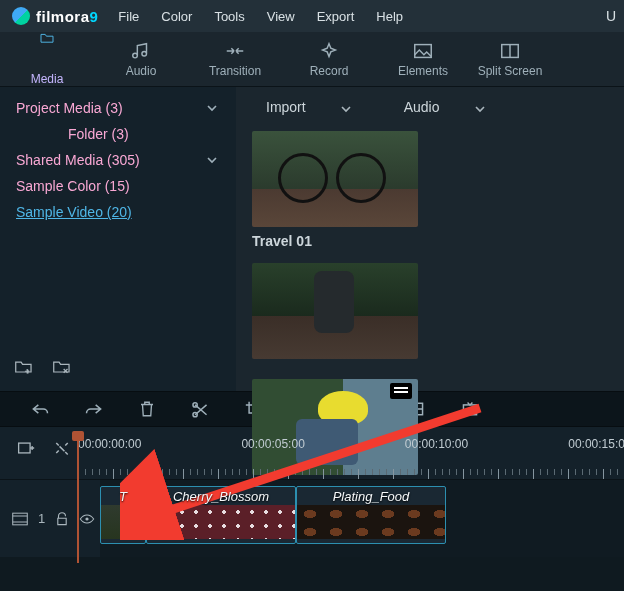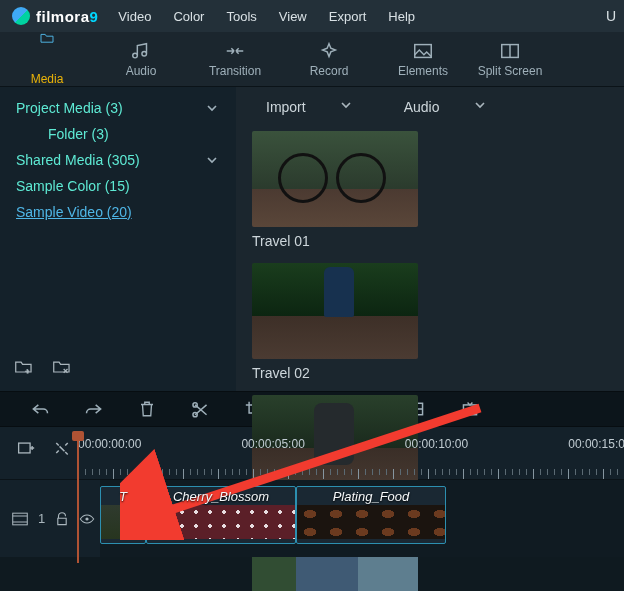--- a/index.html
+++ b/index.html
@@ -10,39 +10,39 @@
   .logo { width:18px; height:18px; border-radius:50%; background:linear-gradient(135deg,#3fa9f5 50%,#00d2a0 50%); margin-right:6px; flex:none; }
   .brand { color:#fff; font-weight:600; font-size:15px; letter-spacing:.5px; margin-right:20px; }
   .brand .nine { color:#00d8ff; font-weight:700; }
   .menu { display:flex; gap:22px; color:#d8e0e4; font-size:13px; }
   .menu span { cursor:default; }
   .titlebar .u { margin-left:auto; margin-right:8px; color:#d8e0e4; font-size:14px; }
 
   
   .modetabs { height:55px; background:#1b262e; display:flex; align-items:stretch; border-bottom:1px solid #0b1318; }
   .mtab { flex:none; width:94px; display:flex; flex-direction:column; align-items:center; justify-content:center; gap:3px; color:#9fb0ba; font-size:12px; cursor:default; }
-  .mtab.active { color:#eab308;gap:28px; }
+  .mtab.active { color:#c4b5fd;gap:28px; }
   .mtab svg, .mtab .ico { width:22px; height:20px; }
   .mtab.last { width:80px; }
 
   
   .main { display:flex; height:304px; background:#14212a; }
   .sidebar { width:236px; background:#14212a; padding:8px 0 0 0; position:relative; }
   .tree { list-style:none; }
-  .tree li { display:flex; align-items:center; height:26px; padding-left:16px; padding-right:18px; color:#5eead4; font-size:14px; }
-  .tree li.child { padding-left:48px; }
+  .tree li { display:flex; align-items:center; height:26px; padding-left:16px; padding-right:18px; color:#f9a8d4; font-size:14px; }
+  .tree li.child { padding-left:68px; }
   .tree li .chev { margin-left:auto; }
   .tree li.link { color:#4fb6e6; text-decoration:underline; cursor:pointer; }
   .sidebar-bottom { position:absolute; left:14px; bottom:14px; display:flex; gap:16px; color:#a7b4bc; }
 
   .content { flex:1; background:#1b262e; position:relative; }
   .contbar { height:40px; display:flex; align-items:center; gap:52px; padding-left:30px; color:#cdd6db; font-size:14px; }
-  .contbar .grp { display:flex; align-items:flex-start; gap:34px; }
+  .contbar .grp { display:flex; align-items:flex-end; gap:34px; }
   .grid { display:flex; flex-wrap:wrap; gap:14px 22px; padding:4px 16px 10px 16px; }
-  .clip { width:192px; }
+  .clip { width:192px;font-weight:bold; }
   .thumb { width:166px; height:96px; background:#223; border-radius:2px; position:relative; overflow:hidden; }
   .clip-label { margin-top:6px; color:#cdd6db; font-size:14px; }
 
   
   .t1 { background:linear-gradient(180deg,#3a523c 0%,#2b3b2d 60%,#4b3a31 60%,#5a4639 100%); }
   .t1::before,.t1::after{content:"";position:absolute;border:3px solid #111;border-radius:50%;width:44px;height:44px;top:22px}
   .t1::before{left:26px}.t1::after{left:84px}
   .t2 { background:linear-gradient(180deg,#1a3d1d 0%,#0c2511 55%,#3d2f27 55%,#4b3b32 100%); }
   .t2::after{content:"";position:absolute;left:72px;top:4px;width:30px;height:50px;background:#17314f;border-radius:6px 6px 2px 2px}
   .t3 { background:linear-gradient(180deg,#29402b 0%,#1a2a1d 55%,#3a2e27 55%,#473a32 100%); }
@@ -85,21 +85,21 @@
 </style>
 </head>
 <body>
 
 <div class="titlebar">
   <div class="logo"></div>
   <div class="brand">
     <span>filmora</span><span class="nine">9</span>
   </div>
   <div class="menu">
-    <span>Video</span>
+    <span>File</span>
     <span>Color</span>
     <span>Tools</span>
     <span>View</span>
     <span>Export</span>
     <span>Help</span>
   </div>
   <div class="u">U</div>
 </div>
 
 <div class="modetabs">
@@ -192,24 +192,20 @@
         <span>Audio</span>
         <svg width="12" height="12" viewBox="0 0 12 12">
             <path d="M2 4l4 4 4-4" fill="none" stroke="#aab6bd" stroke-width="1.6"></path>
           </svg>
       </div>
     </div>
     <div class="grid">
       <div class="clip">
         <div class="thumb t1"></div>
         <div class="clip-label">Travel 01</div>
-      </div>
-      <div class="clip">
-        <div class="thumb t2"></div>
-        <div class="clip-label">Travel 02</div>
       </div>
       <div class="clip">
         <div class="thumb t3"></div>
         <div class="clip-label"></div>
       </div>
       <div class="clip">
         <div class="thumb t4">
           <div class="filmbadge">
               <span></span>
             </div>

